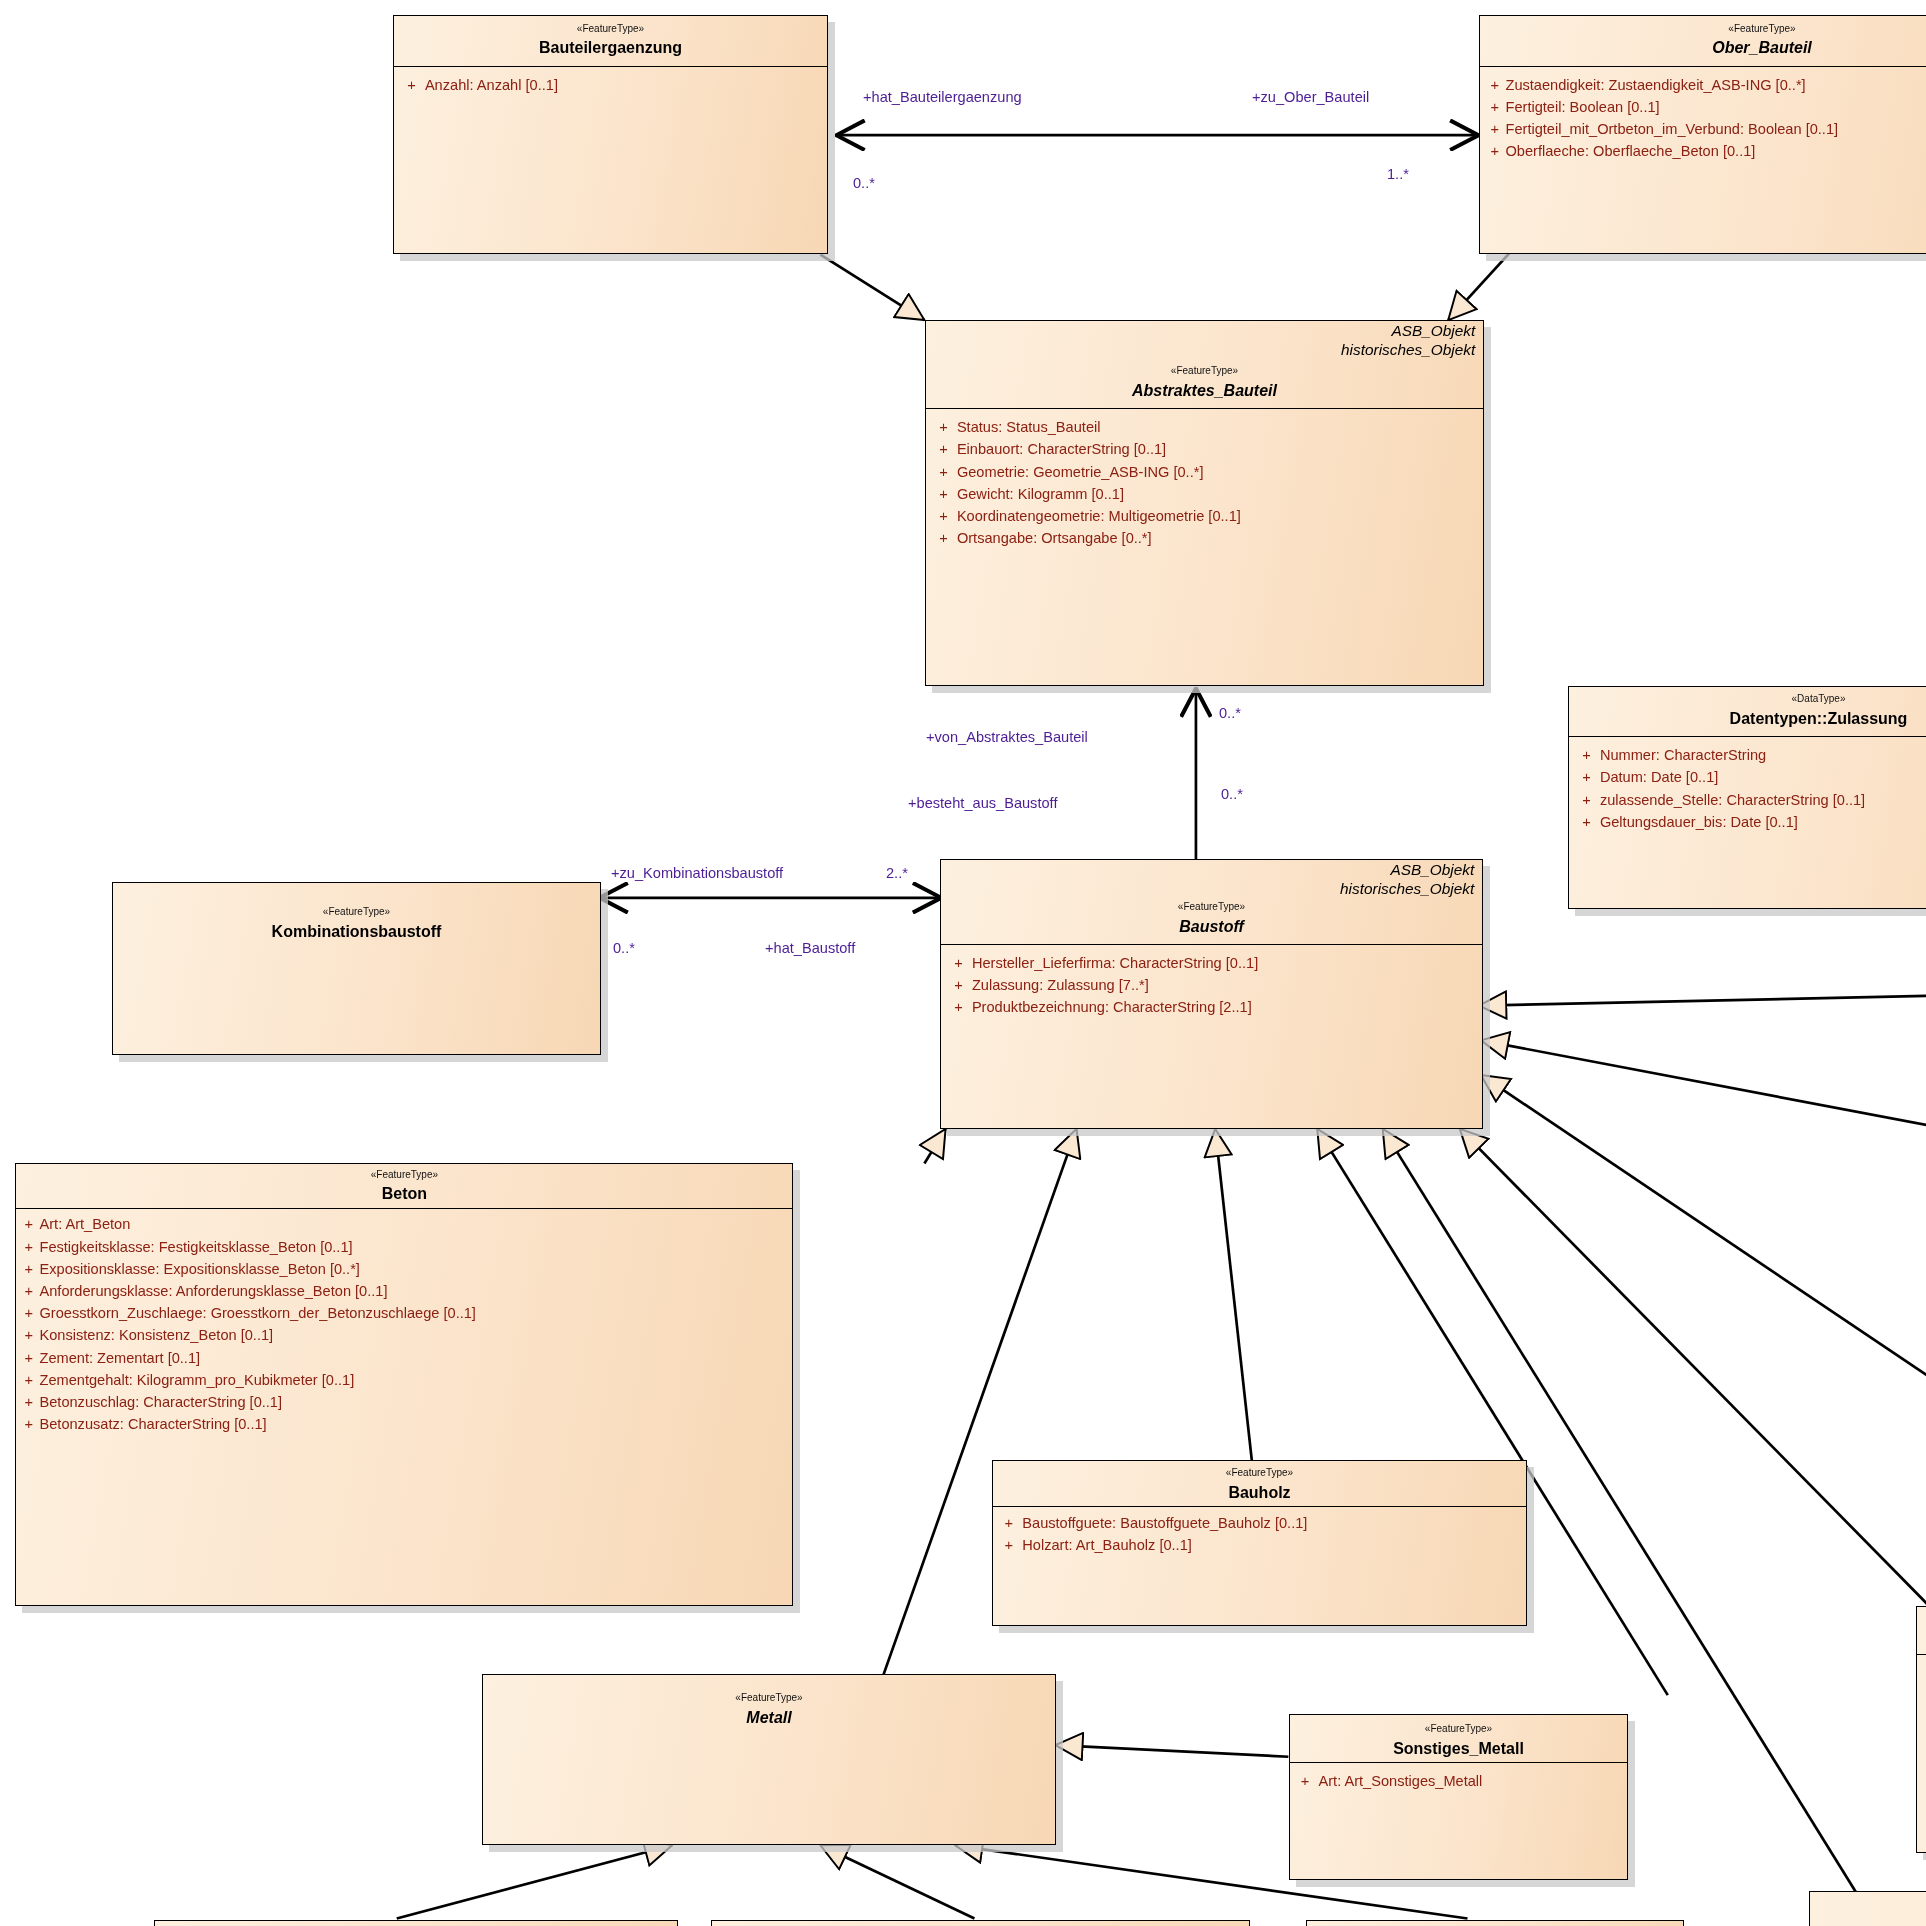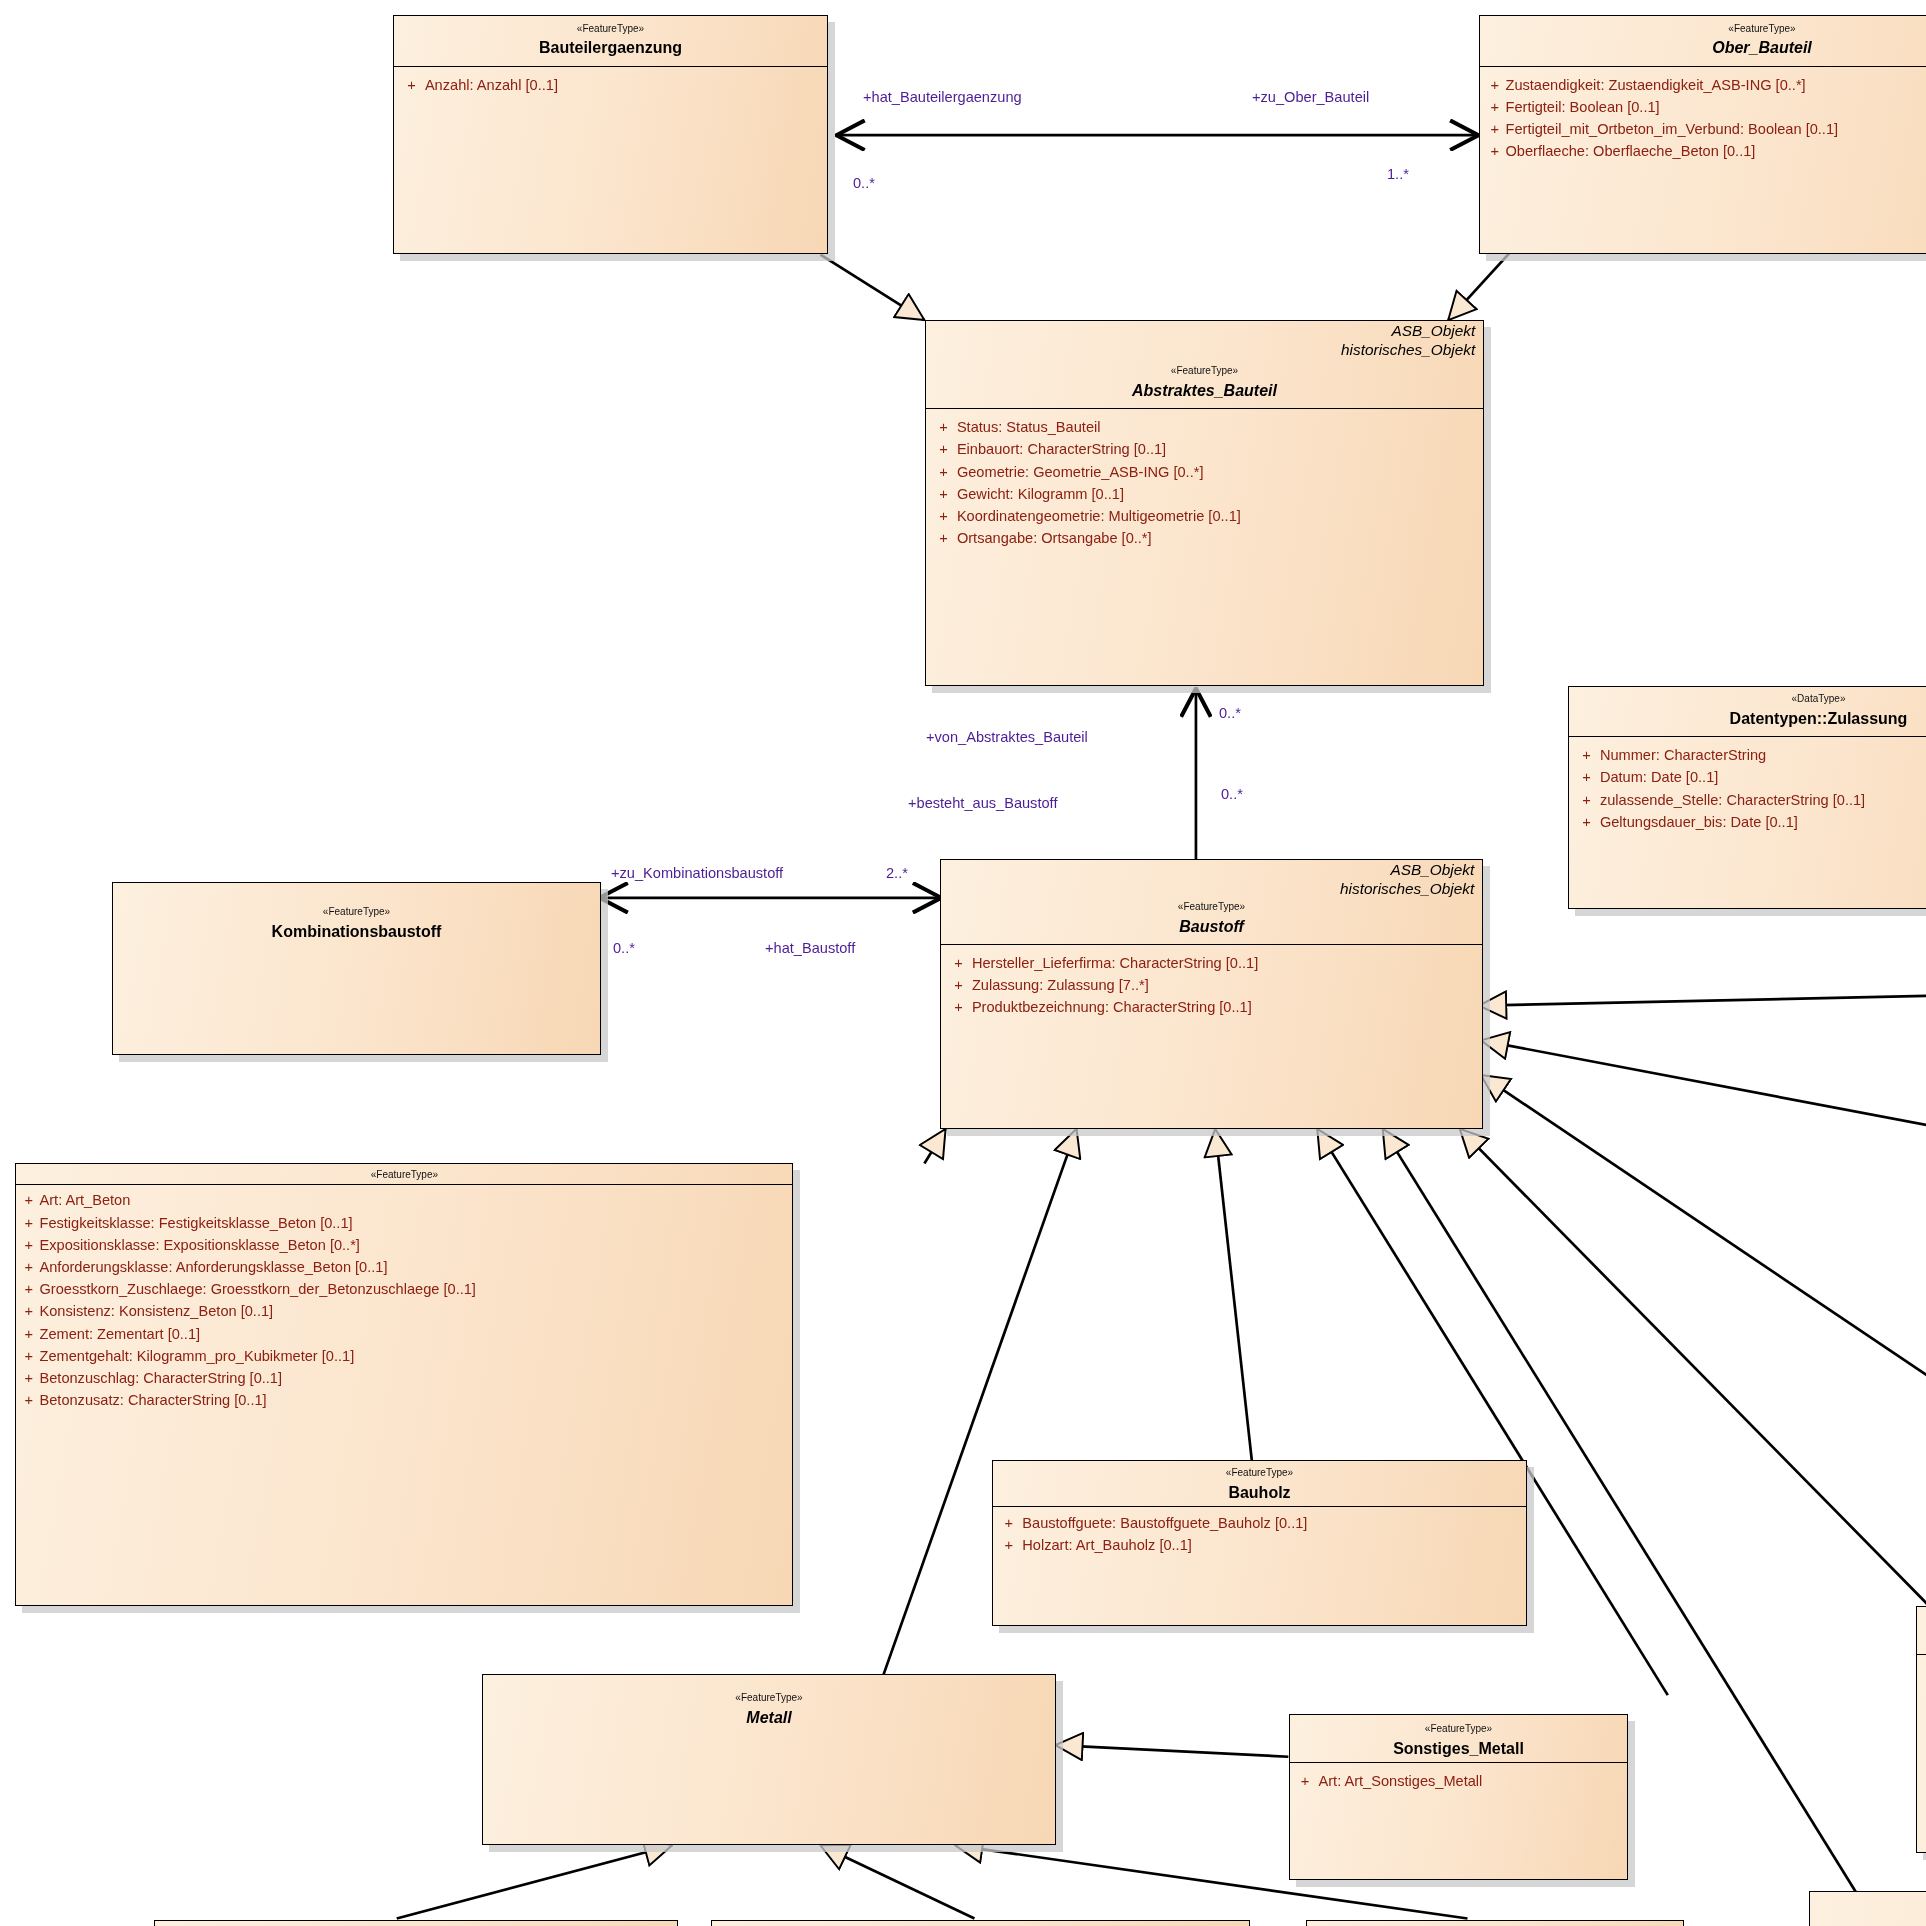--- a/index.html
+++ b/index.html
@@ -189,28 +189,29 @@
     <div class="attr">
           <span class="vis">+</span>
           <span class="txt">Hersteller_Lieferfirma: CharacterString [0..1]</span>
         </div>
     <div class="attr">
           <span class="vis">+</span>
           <span class="txt">Zulassung: Zulassung [7..*]</span>
         </div>
     <div class="attr">
           <span class="vis">+</span>
-          <span class="txt">Produktbezeichnung: CharacterString [0..1]</span>
+          <span class="txt">Produktbezeichnung: CharacterString [2..1]</span>
         </div>
   </div>
 </div>
 
 <div class="uml" style="left:15.4px;top:1163px;width:778px;height:443px;">
   <div class="hdr" style="padding:3.9px 3.9px 1.5px;">
     <div class="stereo">«FeatureType»</div>
+    <div class="cname">Beton</div>
   </div>
   <div class="sep attrs" style="padding:4.6px 1.5px;">
     <div class="attr wide">
           <span class="vis">+</span>
           <span class="txt">Art: Art_Beton</span>
         </div>
     <div class="attr wide">
           <span class="vis">+</span>
           <span class="txt">Festigkeitsklasse: Festigkeitsklasse_Beton [0..1]</span>
         </div>

